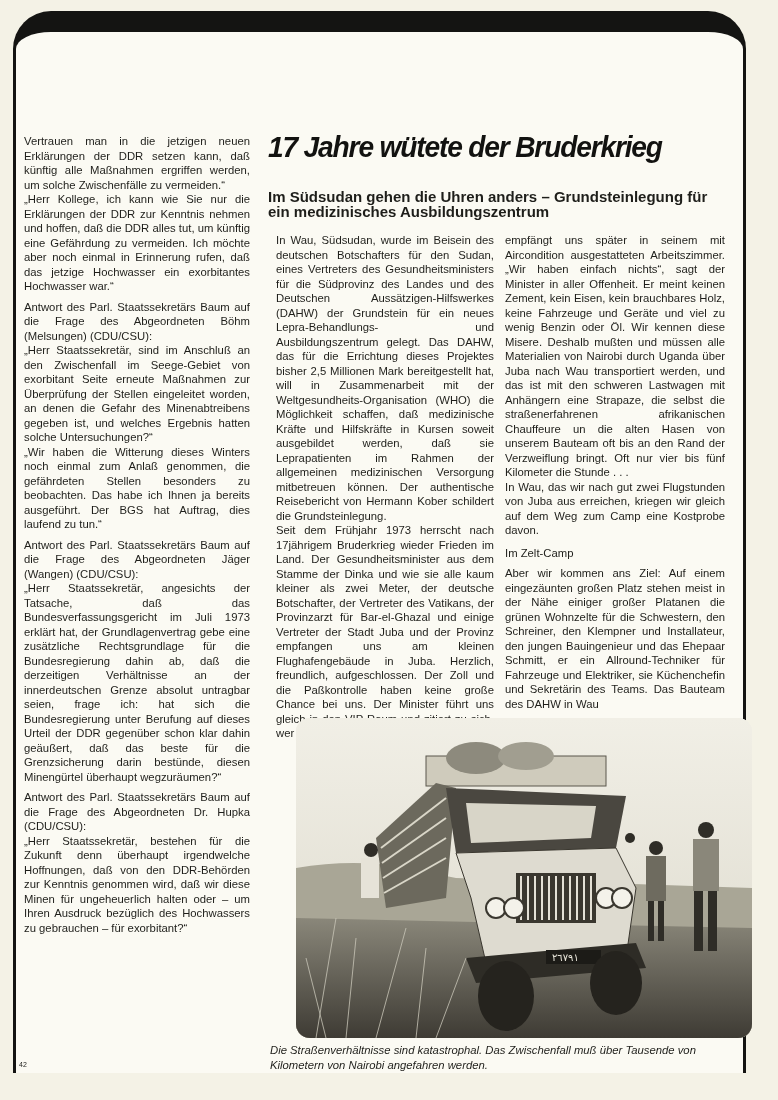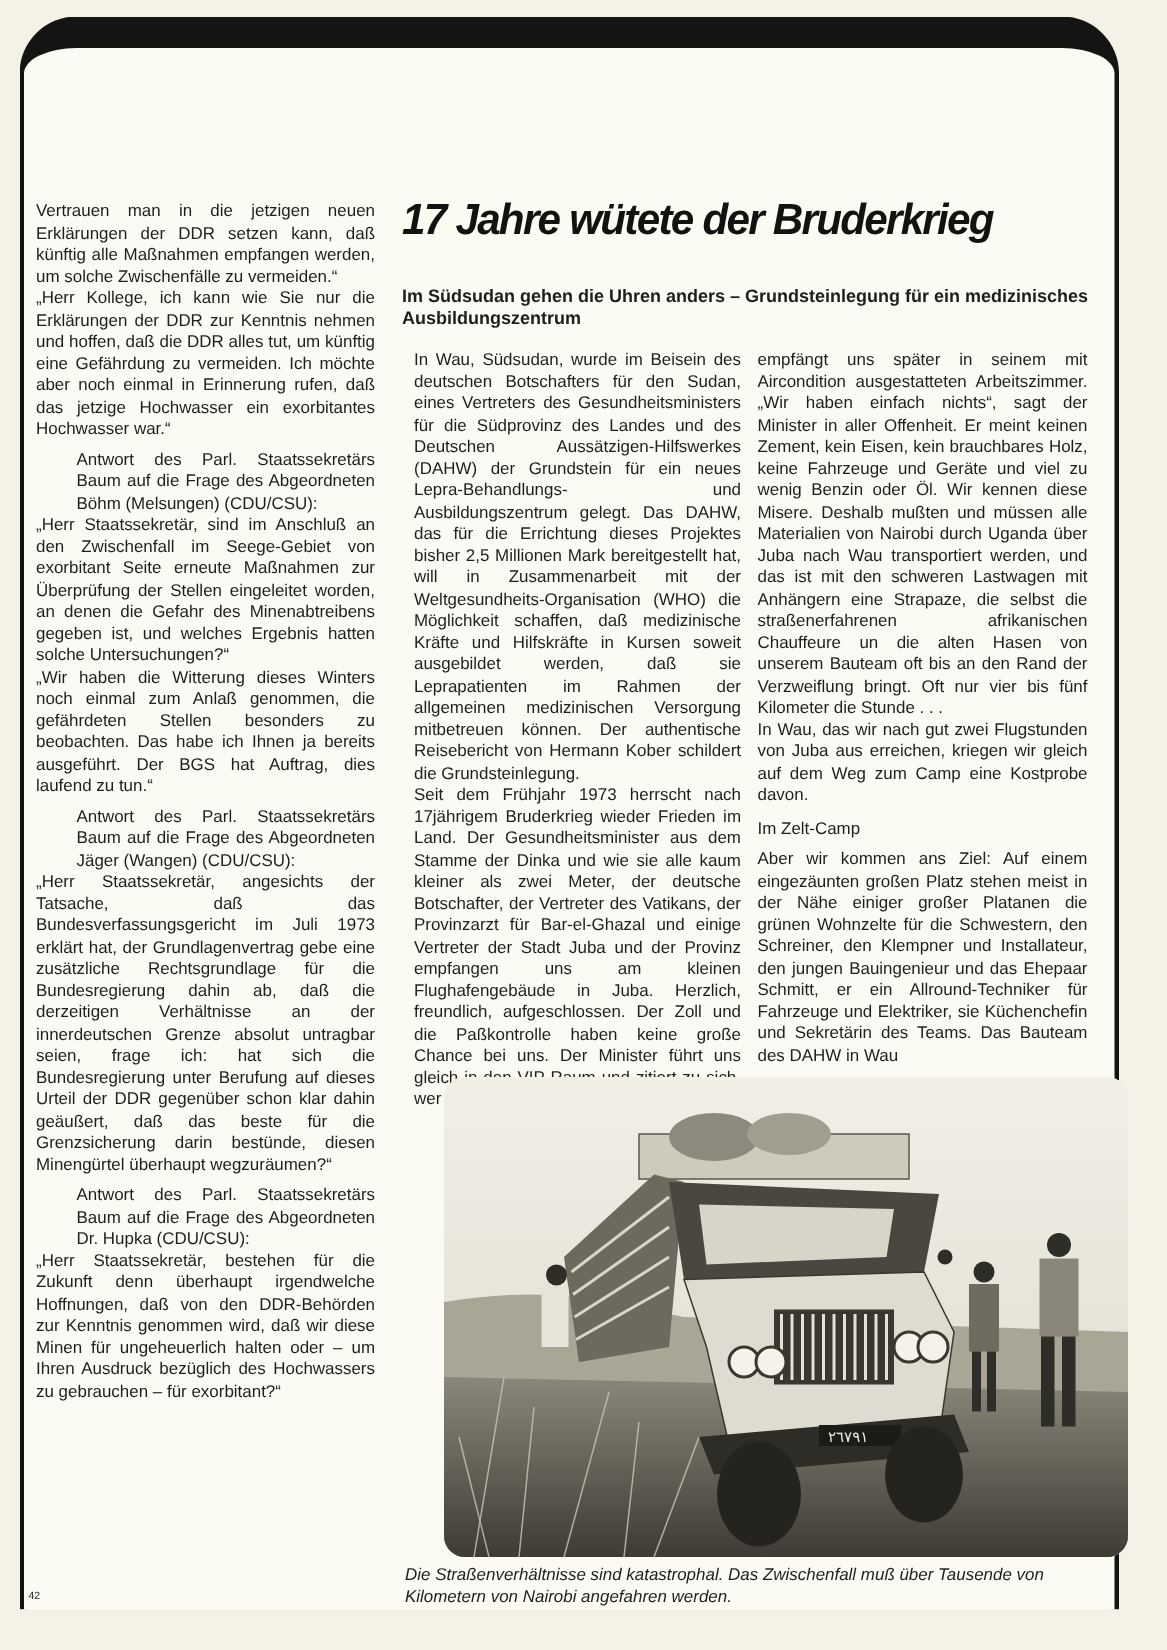--- a/index.html
+++ b/index.html
@@ -12,54 +12,54 @@
   .frame {
     position:absolute; left:13px; top:11px; width:733px; height:1062px;
     border-left:3px solid #141412; border-right:3px solid #141412;
     border-top:21px solid #141412;
     border-radius:38px 38px 0 0;
     box-sizing:border-box;
     background:#fbfaf3;
   }
   .col { position:absolute; font-size:11.3px; line-height:14.5px; text-align:justify; hyphens:none; }
   .col p { margin:0; }
-  .col p.gap { margin-top:6px;margin-left:27px; }
+  .col p.gap { margin-top:6px; }
   #col-left { left:24px; top:134px; width:226px; }
   #col-mid { left:276px; top:233px; width:218px; }
   #col-right { left:505px; top:233px; width:220px; }
   .headline {
     position:absolute; left:268px; top:131px; width:470px;
     font-family:"Liberation Sans", sans-serif; font-weight:bold; font-style:italic;
     font-size:29px; letter-spacing:-1.2px; color:#121210; white-space:nowrap;
     transform:scaleX(0.97); transform-origin:left;
   }
   .subhead {
     position:absolute; left:268px; top:190px; width:462px;
-    font-weight:bold; font-size:12px; line-height:14.5px;
+    font-weight:bold; font-size:15px; line-height:14.5px;
   }
   .section-title { margin:8px 0 6px 0 !important; }
   .photo {
     position:absolute; left:270px; top:718px; width:456px; height:320px;
     border-radius:14px; overflow:hidden;
     background:linear-gradient(180deg,#efede3 0%,#e6e4d8 38%,#b9b6a6 60%,#6d6a5e 85%,#4a473f 100%);
     margin-left:26px;
   }
   .caption {
     position:absolute; left:270px; top:1043px; width:470px;
     font-style:italic; font-size:11.3px; line-height:14.5px;
   }
   .page-number { position:absolute; left:19px; top:1061px; font-size:7px; }
 </style>
 </head>
 <body>
 
 <div class="frame"></div>
 
 <div class="col" id="col-left">
-  <p>Vertrauen man in die jetzigen neuen Erklärungen der DDR setzen kann, daß künftig alle Maßnahmen empfangen werden, um solche Zwischenfälle zu vermeiden.“</p>
+  <p>Vertrauen man in die jetzigen neuen Erklärungen der DDR setzen kann, daß künftig alle Maßnahmen ergriffen werden, um solche Zwischenfälle zu vermeiden.“</p>
   <p>„Herr Kollege, ich kann wie Sie nur die Erklärungen der DDR zur Kenntnis nehmen und hoffen, daß die DDR alles tut, um künftig eine Gefährdung zu vermeiden. Ich möchte aber noch einmal in Erinnerung rufen, daß das jetzige Hochwasser ein exorbitantes Hochwasser war.“</p>
   <p class="gap">Antwort des Parl. Staatssekretärs Baum auf die Frage des Abgeordneten Böhm (Melsungen) (CDU/CSU):</p>
   <p>„Herr Staatssekretär, sind im Anschluß an den Zwischenfall im Seege-Gebiet von exorbitant Seite erneute Maßnahmen zur Überprüfung der Stellen eingeleitet worden, an denen die Gefahr des Minenabtreibens gegeben ist, und welches Ergebnis hatten solche Untersuchungen?“</p>
   <p>„Wir haben die Witterung dieses Winters noch einmal zum Anlaß genommen, die gefährdeten Stellen besonders zu beobachten. Das habe ich Ihnen ja bereits ausgeführt. Der BGS hat Auftrag, dies laufend zu tun.“</p>
   <p class="gap">Antwort des Parl. Staatssekretärs Baum auf die Frage des Abgeordneten Jäger (Wangen) (CDU/CSU):</p>
   <p>„Herr Staatssekretär, angesichts der Tatsache, daß das Bundesverfassungsgericht im Juli 1973 erklärt hat, der Grundlagenvertrag gebe eine zusätzliche Rechtsgrundlage für die Bundesregierung dahin ab, daß die derzeitigen Verhältnisse an der innerdeutschen Grenze absolut untragbar seien, frage ich: hat sich die Bundesregierung unter Berufung auf dieses Urteil der DDR gegenüber schon klar dahin geäußert, daß das beste für die Grenzsicherung darin bestünde, diesen Minengürtel überhaupt wegzuräumen?“</p>
   <p class="gap">Antwort des Parl. Staatssekretärs Baum auf die Frage des Abgeordneten Dr. Hupka (CDU/CSU):</p>
   <p>„Herr Staatssekretär, bestehen für die Zukunft denn überhaupt irgendwelche Hoffnungen, daß von den DDR-Behörden zur Kenntnis genommen wird, daß wir diese Minen für ungeheuerlich halten oder – um Ihren Ausdruck bezüglich des Hochwassers zu gebrauchen – für exorbitant?“</p>
 </div>
 

